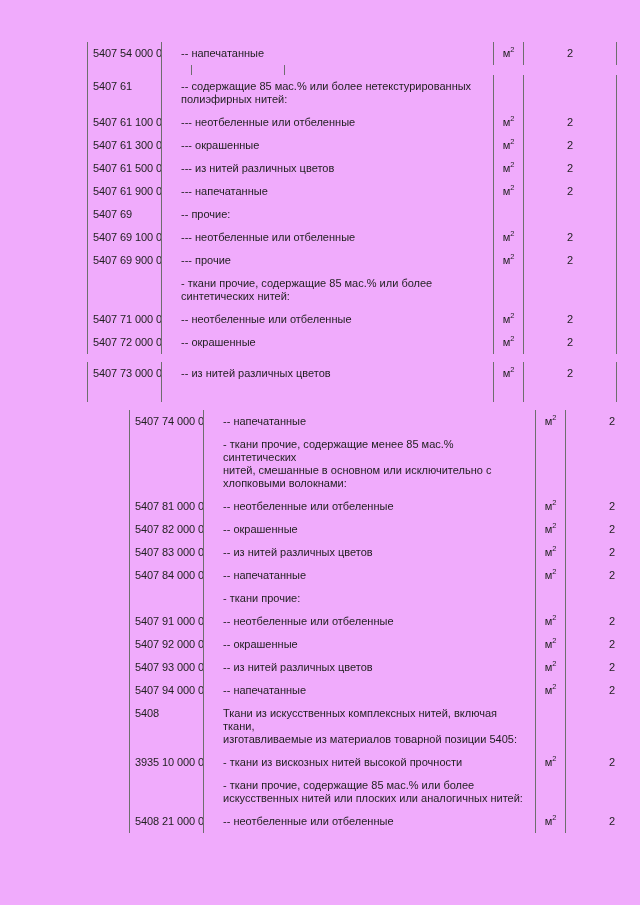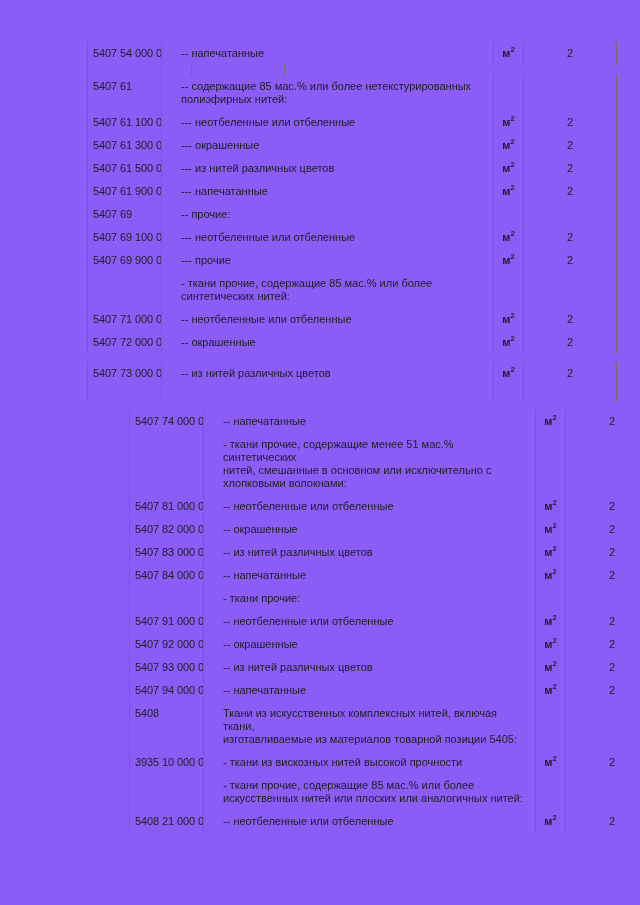--- a/index.html
+++ b/index.html
@@ -12,21 +12,21 @@
     height: 905px;
     font-family: "Liberation Sans", sans-serif;
     font-size: 11px;
     color: #1f1f1f;
     position: relative;
     overflow: hidden;
   }
   .page {
     position: absolute;
     inset: 0;
-    background: #8b5cf6;
+    background: #f0abfc;
   }
   .tariff-table {
     position: absolute;
     left: 87px;
     top: 42px;
     width: 530px;
   }
   .block { }
   .block + .block { margin-top: 8px; margin-left: 42px; }
   
@@ -56,21 +56,20 @@
     padding-left: 19px;
     padding-right: 6px;
     white-space: pre-line;
   }
   .cell.unit {
     width: 30px;
     border-left: 1px solid #6e6e6e;
     text-align: center;
     padding-left: 1px;
     padding-right: 1px;
-    font-weight: bold;
   }
   .cell.rate {
     width: 94px;
     border-left: 1px solid #6e6e6e;
     border-right: 1px solid #6e6e6e;
     text-align: center;
   }
   .cell.unit sup {
     font-size: 7.5px;
     line-height: 0;
@@ -170,21 +169,21 @@
       </div>
       <div class="block">
         <div class="row">
     <div class="cell code">5407 74 000 0</div>
     <div class="cell desc">-- напечатанные</div>
     <div class="cell unit"><span>м</span><sup>2</sup></div>
     <div class="cell rate">2</div>
   </div>
         <div class="row">
     <div class="cell code"></div>
-    <div class="cell desc">- ткани прочие, содержащие менее 51 мас.% синтетических
+    <div class="cell desc">- ткани прочие, содержащие менее 85 мас.% синтетических
 нитей, смешанные в основном или исключительно с
 хлопковыми волокнами:</div>
     <div class="cell unit"><span></span><sup></sup></div>
     <div class="cell rate"></div>
   </div>
         <div class="row">
     <div class="cell code">5407 81 000 0</div>
     <div class="cell desc">-- неотбеленные или отбеленные</div>
     <div class="cell unit"><span>м</span><sup>2</sup></div>
     <div class="cell rate">2</div>

